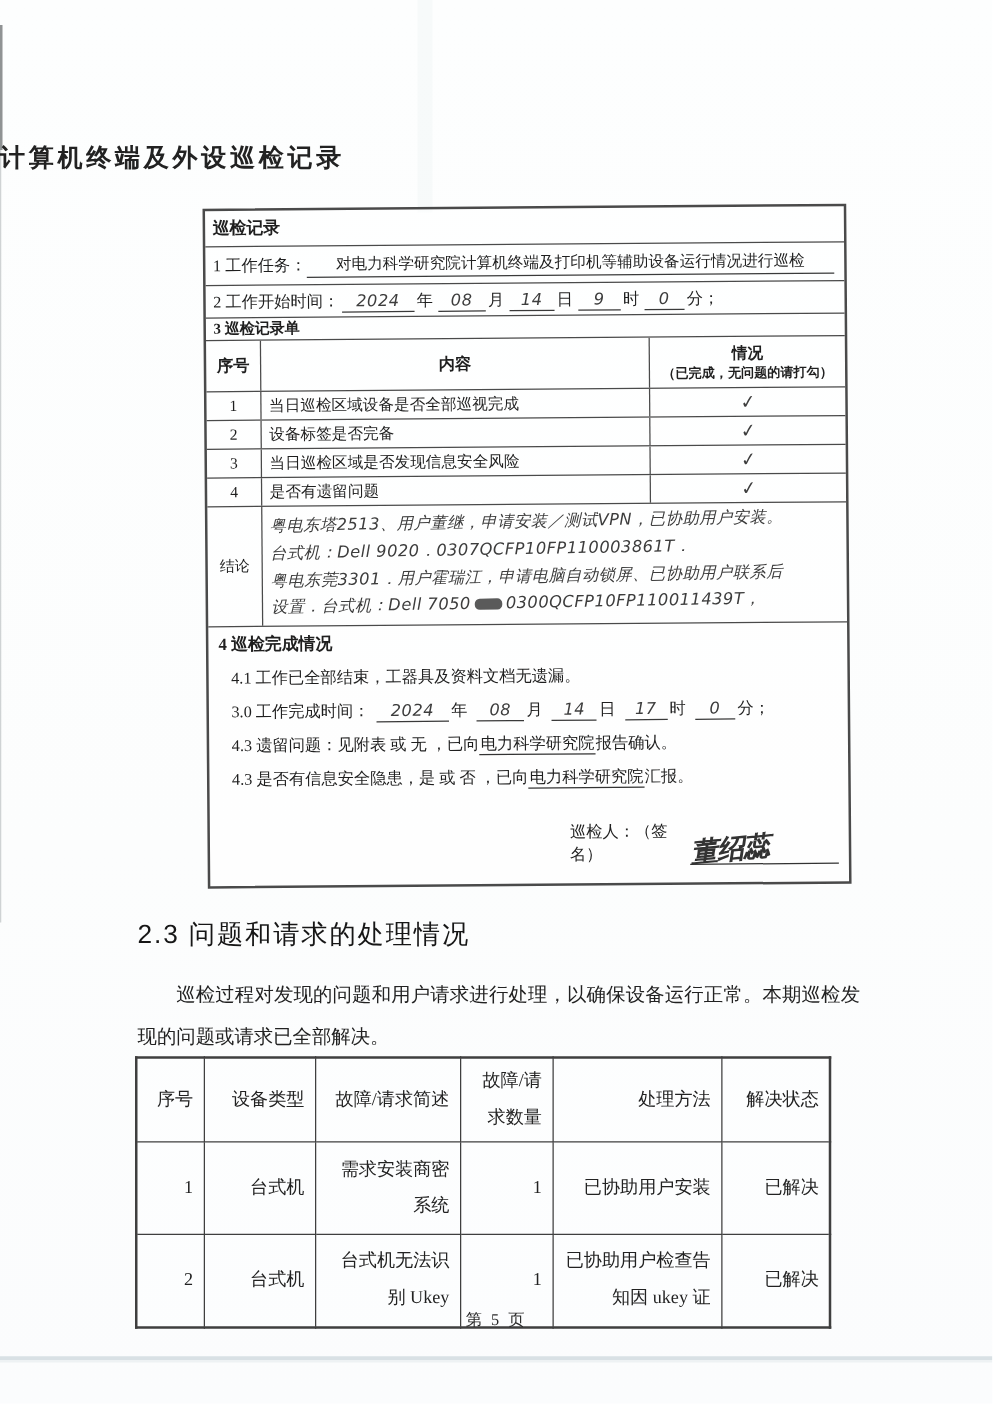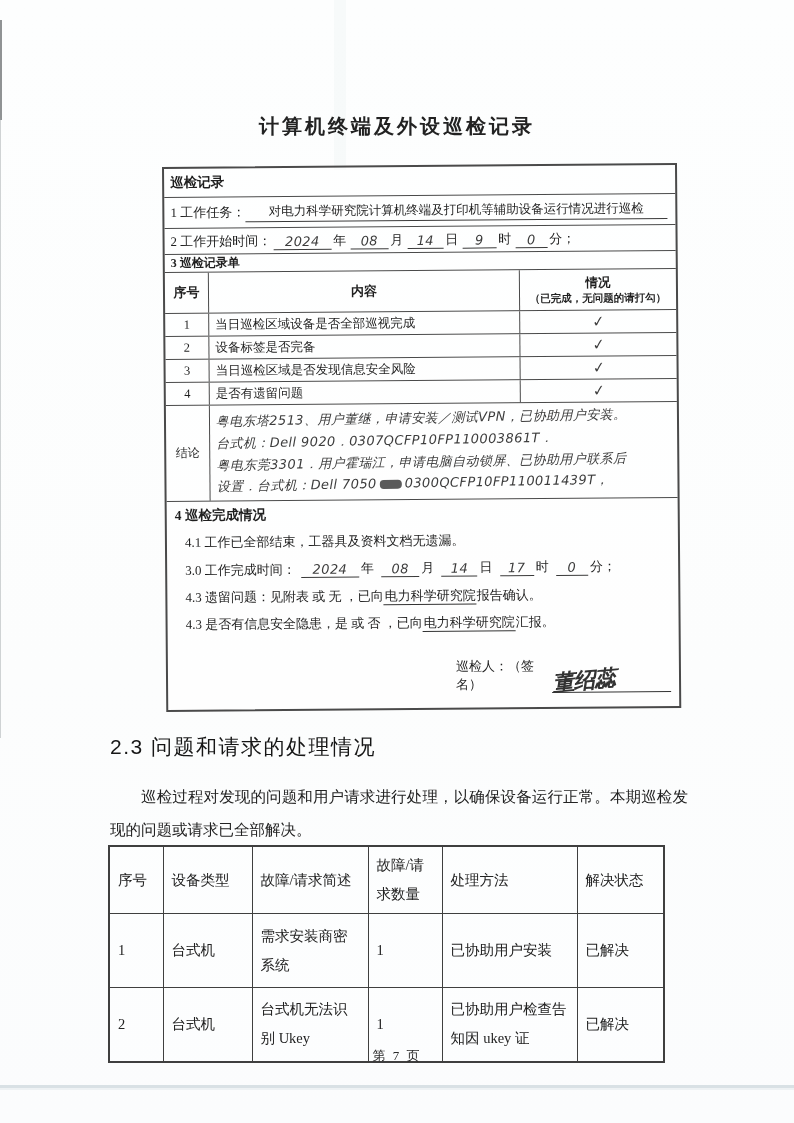--- a/index.html
+++ b/index.html
@@ -11,21 +11,21 @@
     color:#1f1f1f; overflow:hidden;
   }
   
   .edge-artifact { position:absolute; left:0; top:20px; width:2px; height:100px; background:#6b6f70; opacity:.75; }
   .edge-artifact2 { position:absolute; left:0; top:118px; width:1px; height:620px; background:#9aa0a2; opacity:.45; }
   .scan-streak { position:absolute; left:334px; top:0; width:12px; height:170px; background:#8aa; opacity:.05; }
   .page-split { position:absolute; left:0; top:1085px; width:794px; height:3px; background:#d9e1e5; }
   .page-split-shadow { position:absolute; left:0; top:1088px; width:794px; height:2px; background:#eef2f4; }
 
   .doc-title {
-    position:absolute; left:0; top:113px; width:794px; text-align:center;
+    position:absolute; left:0; top:113px; width:794px; text-align:left;
     font-size:20px; font-weight:bold; letter-spacing:3px; color:#222;
   }
 
   
   .form {
     position:absolute; left:162px; top:167px; width:515px;
     border:2px solid #4a4a4a; transform:rotate(-0.45deg); transform-origin:left top;
     font-size:13px; background:rgba(255,255,255,.5);
   }
   .f-header { height:28px; line-height:28px; padding-left:6px; font-weight:bold; font-size:13.5px; }
@@ -90,21 +90,21 @@
   }
   .s23-para {
     position:absolute; left:110px; top:780px; width:578px;
     font-size:15.5px; line-height:2.15; text-indent:2em; text-align:justify; color:#222;
   }
   .s23-table {
     position:absolute; left:108px; top:845px; width:555px;
     border:2px solid #3f3f3f; border-collapse:collapse; table-layout:fixed;
     font-size:14.5px; color:#222; background:rgba(255,255,255,.4);
   }
-  .s23-table td { border:1px solid #3f3f3f; text-align:left; vertical-align:middle; padding:4px 8px; line-height:2.0; }
+  .s23-table td { border:1px solid #3f3f3f; text-align:right; vertical-align:middle; padding:4px 8px; line-height:2.0; }
   .s23-table tr.head td { height:66px; }
   .s23-table tr.data td { height:74px; }
   .col1{width:54px}.col2{width:89px}.col3{width:116px}.col4{width:74px}.col5{width:135px}.col6{width:87px}
 
   .footer {
     position:absolute; left:0; top:1047px; width:794px; text-align:center;
     font-size:13px; letter-spacing:2px; color:#2a2a2a;
   }
 </style>
 </head>
@@ -267,17 +267,17 @@
       <td>2</td>
       <td>台式机</td>
       <td>台式机无法识别 Ukey</td>
       <td>1</td>
       <td>已协助用户检查告知因 ukey 证</td>
       <td>已解决</td>
     </tr>
   </tbody>
     </table>
 
-  <div class="footer">第 7 页</div>
+  <div class="footer">第 5 页</div>
 
   <div class="page-split"></div>
   <div class="page-split-shadow"></div>
 </div>
 
 </body></html>

